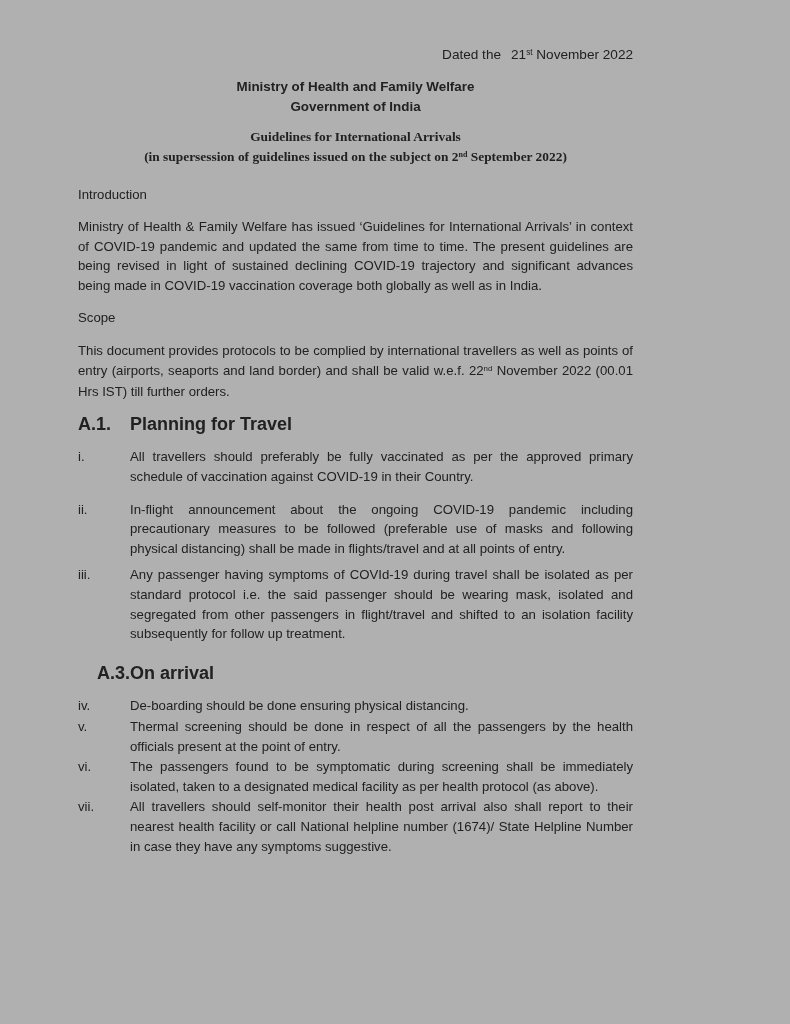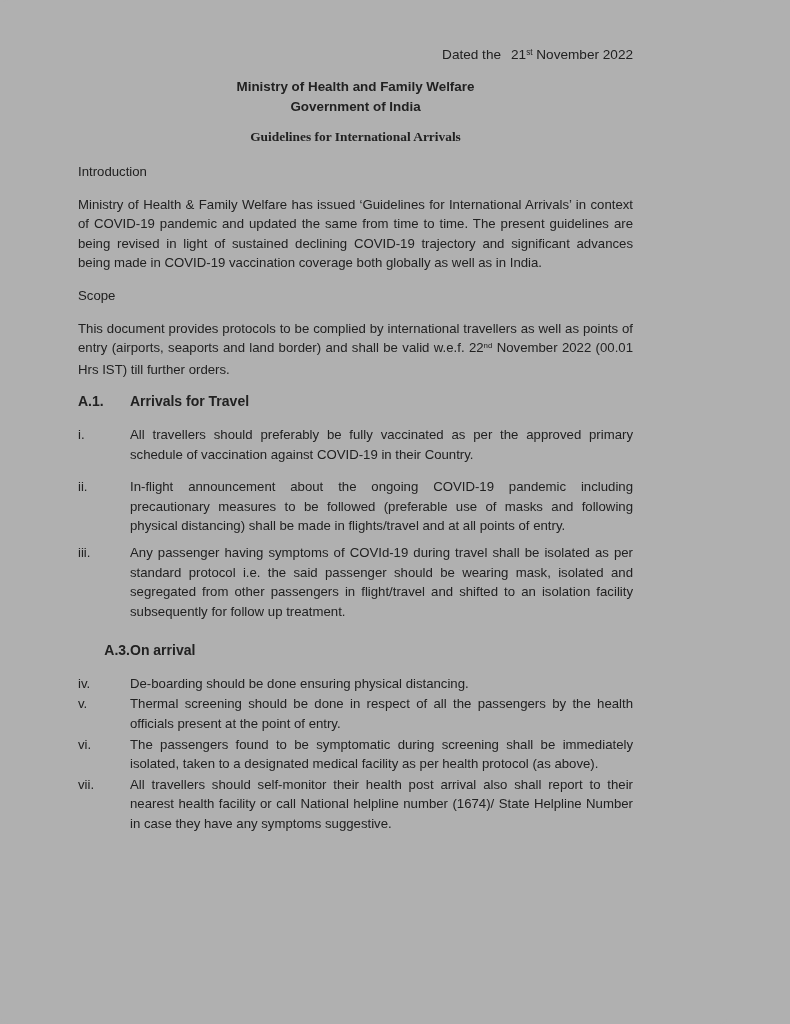--- a/index.html
+++ b/index.html
@@ -46,21 +46,21 @@
   .org-block { margin-bottom: 9px; }
   .title-block { margin-bottom: 15px; font-family: Liberation Serif, serif; }
   p.body, .li-text {
     font-size: 13.2px;
     line-height: 19.6px;
     text-align: justify;
   }
   p.body { margin: 0 0 13px 0; }
   .sec-heading {
     display: flex;
-    font-size: 14px;
+    font-size: 18px;
     line-height: 19.6px;
     font-weight: bold;
     margin: 0 0 13px 0;
   }
   .sec-heading.sp-top { margin-top: 20px; text-align: right; }
   .marker-col {
     flex: 0 0 52px;
   }
   .li {
     display: flex;
@@ -87,31 +87,32 @@
     <span>Dated the</span><span class="date-day">21</span><sup class="ord">st</sup><span> November 2022</span>
   </div>
 
   <div class="center-block org-block">
     <div class="hdr">Ministry of Health and Family Welfare</div>
     <div class="hdr">Government of India</div>
   </div>
 
   <div class="center-block title-block">
     <div class="hdr">Guidelines for International Arrivals</div>
+    <div class="hdr"><span>(in supersession of guidelines issued on the subject on 2</span><sup class="ord">nd</sup><span> September 2022)</span></div>
   </div>
 
   <p class="body bold">Introduction</p>
   <p class="body">Ministry of Health &amp; Family Welfare has issued ‘Guidelines for International Arrivals’ in context of COVID-19 pandemic and updated the same from time to time. The present guidelines are being revised in light of sustained declining COVID-19 trajectory and significant advances being made in COVID-19 vaccination coverage both globally as well as in India.</p>
 
   <p class="body bold">Scope</p>
   <p class="body"><span>This document provides protocols to be complied by international travellers as well as points of entry (airports, seaports and land border) and shall be valid </span><span class="bold">w.e.f. 22</span><sup class="ord bold">nd</sup><span class="bold"> November 2022 (00.01 Hrs IST)</span><span> till further orders.</span></p>
 
   <div class="sec-heading">
     <span class="marker-col">A.1.</span>
-    <span>Arrivals for Travel</span>
+    <span>Planning for Travel</span>
   </div>
   <div class="li mb13">
     <span class="li-marker">i.</span>
     <span class="li-text">All travellers should preferably be fully vaccinated as per the approved primary schedule of vaccination against COVID-19 in their Country.</span>
   </div>
 
   <div class="li mb7">
     <span class="li-marker">ii.</span>
     <span class="li-text">In-flight announcement about the ongoing COVID-19 pandemic including precautionary measures to be followed (preferable use of masks and following physical distancing) shall be made in flights/travel and at all points of entry.</span>
   </div>

